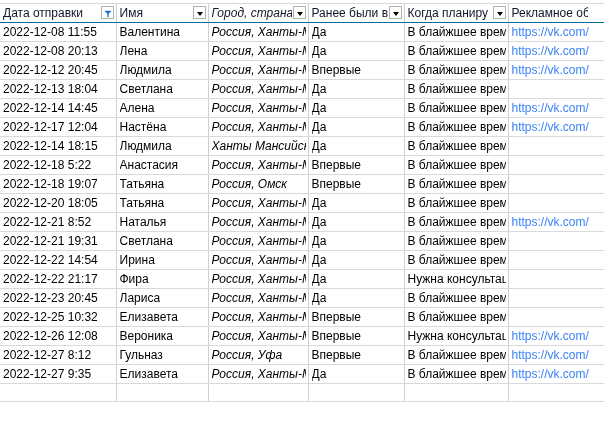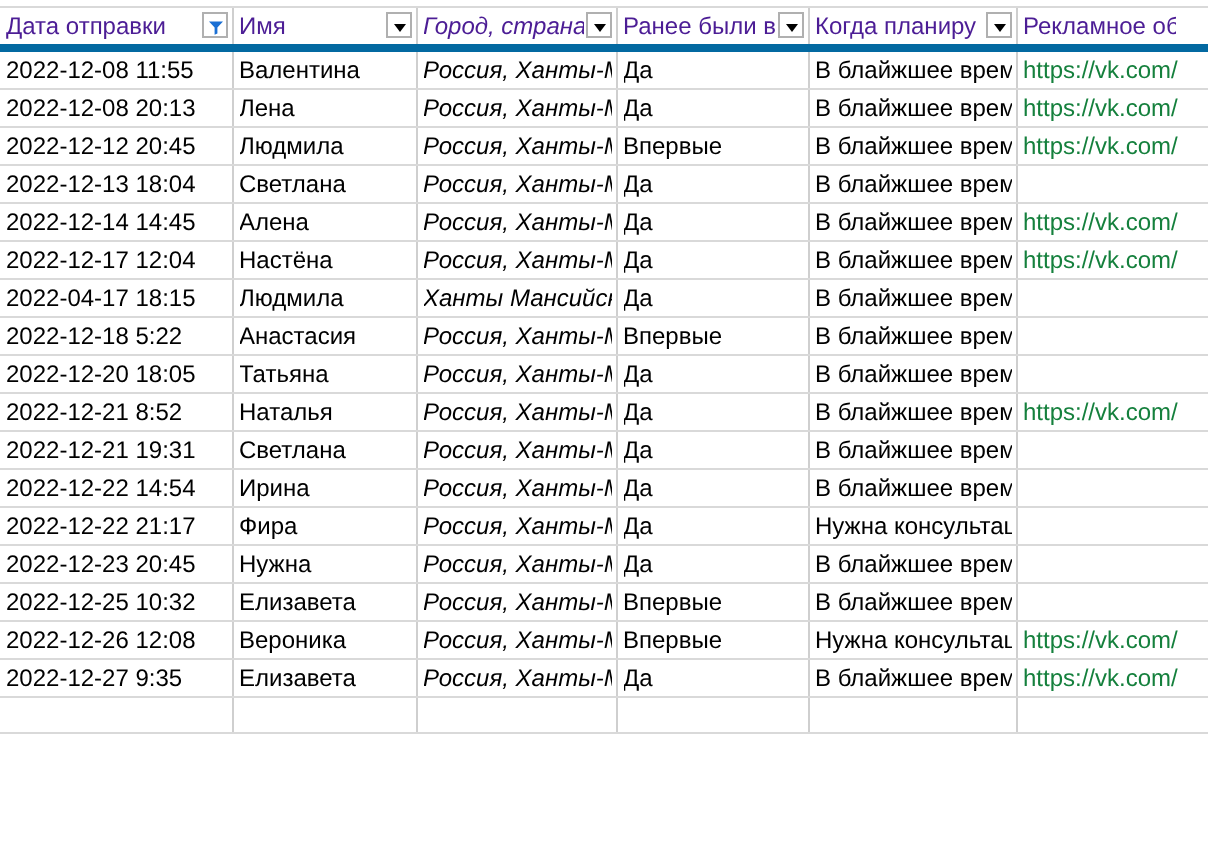--- a/index.html
+++ b/index.html
@@ -42,24 +42,24 @@
     line-height: 18px;
     font-size: 12px;
     font-weight: normal;
     text-align: left;
     white-space: nowrap;
     overflow: hidden;
     box-sizing: border-box;
     background: #ffffff;
   }
   table.grid th {
-    border-bottom: 4px solid #0369a1;
+    border-bottom: 1px solid #0369a1;
     position: relative;
     padding-right: 16px;
-    color: #4c1d95;
+    color: #0f172a;
   }
   
   .filter-btn {
     position: absolute;
     right: 2px;
     top: 2px;
     width: 13px;
     height: 13px;
     border: 1px solid #b0b0b0;
     background: #ffffff;
@@ -84,21 +84,21 @@
     height: 8px;
   }
   .col-date { width: 116px; }
   .col-name { width: 92px; }
   .col-city { width: 100px; font-style: italic; }
   .col-prev { width: 96px; }
   .col-when { width: 104px; }
   .col-ad   { width: 96px; }
 
   td.cell-link {
-    color: #15803d;
+    color: #3b82f6;
     margin-left: 38px;
   }
   .clip {
     display: block;
     width: 100%;
     overflow: hidden;
     white-space: nowrap;
     text-overflow: clip;
   }
 </style>
@@ -263,21 +263,21 @@
           </td>
         <td class="col-when">
             <span class="clip">В блайжшее врем</span>
           </td>
         <td class="col-ad cell-link">
             <span class="clip">https://vk.com/</span>
           </td>
       </tr>
       <tr>
         <td class="col-date">
-            <span class="clip">2022-04-17 18:15</span>
+            <span class="clip">2022-12-14 18:15</span>
           </td>
         <td class="col-name">
             <span class="clip">Людмила</span>
           </td>
         <td class="col-city">
             <span class="clip">Ханты Мансийск</span>
           </td>
         <td class="col-prev">
             <span class="clip">Да</span>
           </td>
@@ -303,20 +303,40 @@
           </td>
         <td class="col-when">
             <span class="clip">В блайжшее врем</span>
           </td>
         <td class="col-ad cell-link">
             <span class="clip"></span>
           </td>
       </tr>
       <tr>
         <td class="col-date">
+            <span class="clip">2022-12-18 19:07</span>
+          </td>
+        <td class="col-name">
+            <span class="clip">Татьяна</span>
+          </td>
+        <td class="col-city">
+            <span class="clip">Россия, Омск</span>
+          </td>
+        <td class="col-prev">
+            <span class="clip">Впервые</span>
+          </td>
+        <td class="col-when">
+            <span class="clip">В блайжшее врем</span>
+          </td>
+        <td class="col-ad cell-link">
+            <span class="clip"></span>
+          </td>
+      </tr>
+      <tr>
+        <td class="col-date">
             <span class="clip">2022-12-20 18:05</span>
           </td>
         <td class="col-name">
             <span class="clip">Татьяна</span>
           </td>
         <td class="col-city">
             <span class="clip">Россия, Ханты-Ма</span>
           </td>
         <td class="col-prev">
             <span class="clip">Да</span>
@@ -406,21 +426,21 @@
           </td>
         <td class="col-ad cell-link">
             <span class="clip"></span>
           </td>
       </tr>
       <tr>
         <td class="col-date">
             <span class="clip">2022-12-23 20:45</span>
           </td>
         <td class="col-name">
-            <span class="clip">Нужна</span>
+            <span class="clip">Лариса</span>
           </td>
         <td class="col-city">
             <span class="clip">Россия, Ханты-Ма</span>
           </td>
         <td class="col-prev">
             <span class="clip">Да</span>
           </td>
         <td class="col-when">
             <span class="clip">В блайжшее врем</span>
           </td>
@@ -456,20 +476,40 @@
             <span class="clip">Вероника</span>
           </td>
         <td class="col-city">
             <span class="clip">Россия, Ханты-Ма</span>
           </td>
         <td class="col-prev">
             <span class="clip">Впервые</span>
           </td>
         <td class="col-when">
             <span class="clip">Нужна консультац</span>
+          </td>
+        <td class="col-ad cell-link">
+            <span class="clip">https://vk.com/</span>
+          </td>
+      </tr>
+      <tr>
+        <td class="col-date">
+            <span class="clip">2022-12-27 8:12</span>
+          </td>
+        <td class="col-name">
+            <span class="clip">Гульназ</span>
+          </td>
+        <td class="col-city">
+            <span class="clip">Россия, Уфа</span>
+          </td>
+        <td class="col-prev">
+            <span class="clip">Впервые</span>
+          </td>
+        <td class="col-when">
+            <span class="clip">В блайжшее врем</span>
           </td>
         <td class="col-ad cell-link">
             <span class="clip">https://vk.com/</span>
           </td>
       </tr>
       <tr>
         <td class="col-date">
             <span class="clip">2022-12-27 9:35</span>
           </td>
         <td class="col-name">

